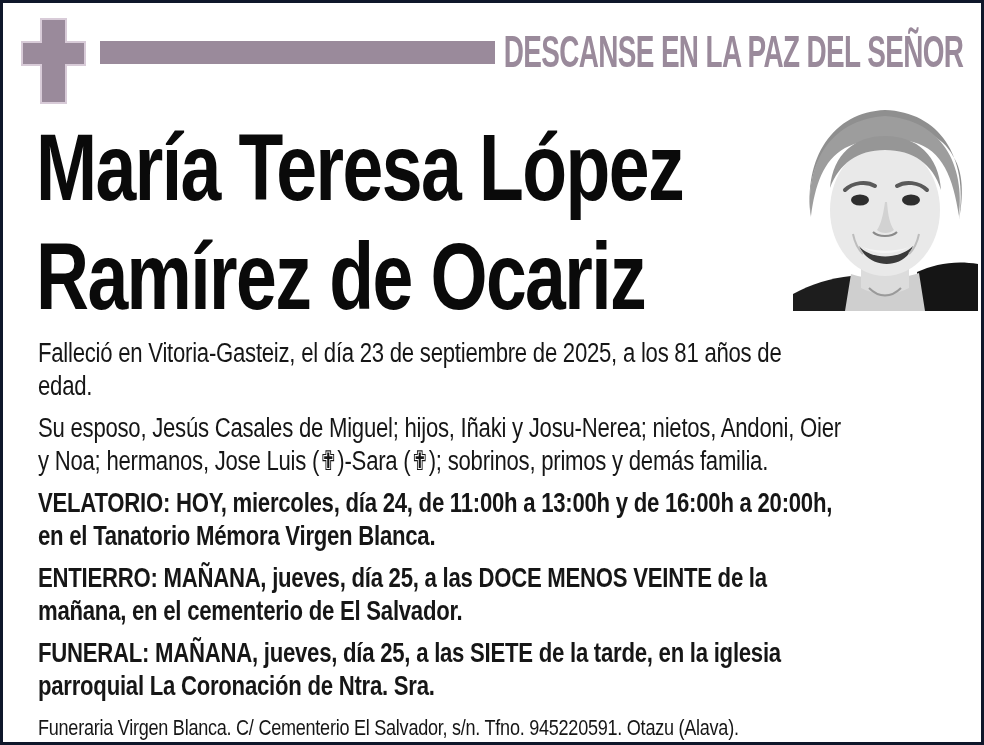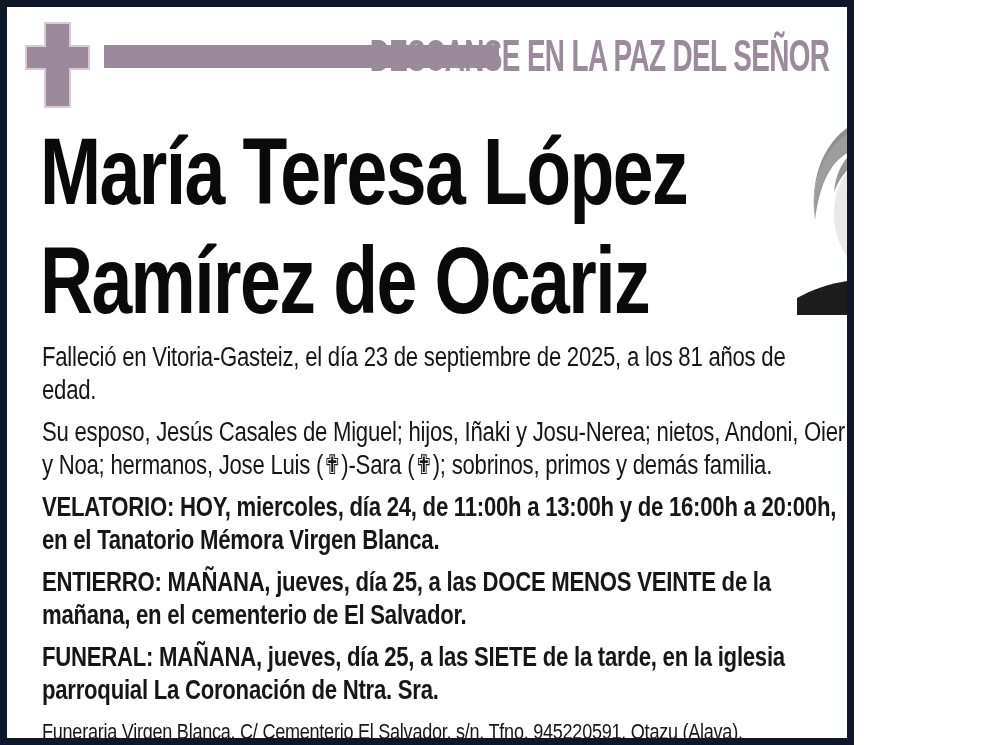--- a/index.html
+++ b/index.html
@@ -1,21 +1,21 @@
 <!DOCTYPE html>
 <html lang="es"><head>
 <meta charset="utf-8">
 <style>
   html, body { margin: 0; padding: 0; background: #fff; }
   .page {
     position: relative;
-    width: 854px;
+    width: 984px;
     height: 745px;
     box-sizing: border-box;
-    border: 7px solid #0f172a;
+    border: 3px solid #0f172a;
     background: #ffffff;
     overflow: hidden;
     font-family: "Liberation Sans", sans-serif;
     color: #111;
   }
 
   
   .cross-icon {
     position: absolute;
     left: 17px; top: 14px;

